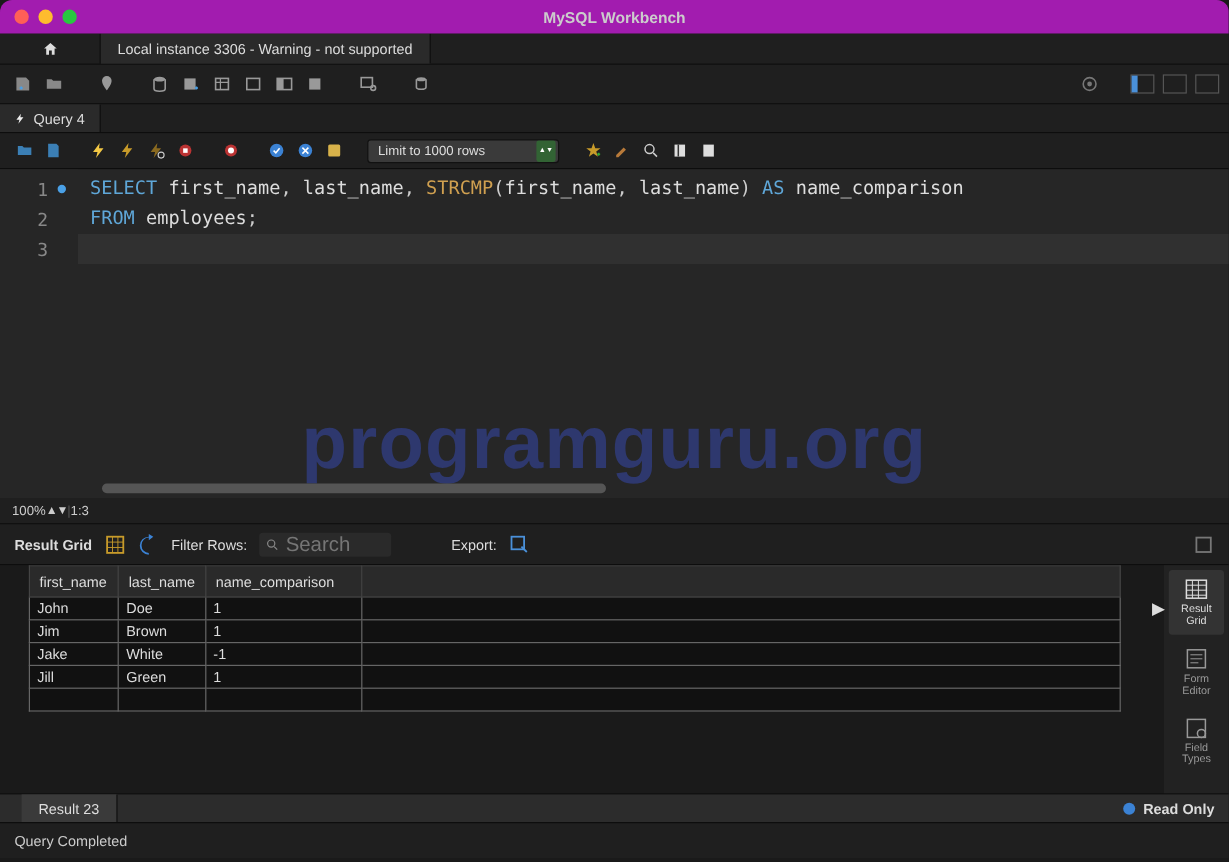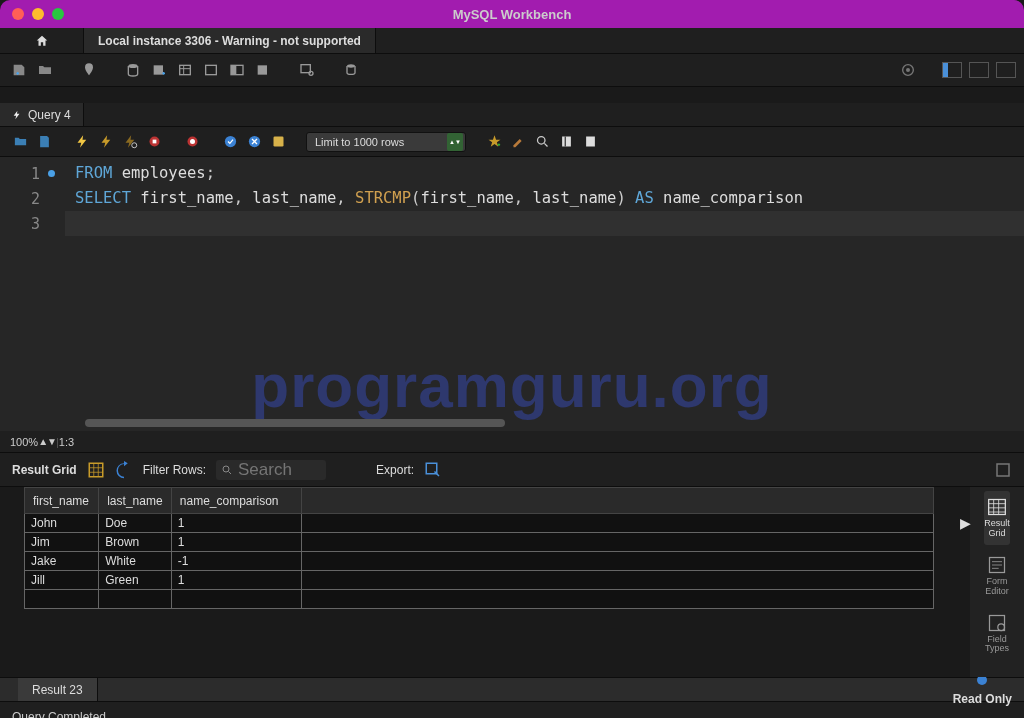--- a/index.html
+++ b/index.html
@@ -13,36 +13,36 @@
   height: 28px; background: #a21caf;
   display: flex; align-items: center; position: relative;
   border-top-left-radius: 10px; border-top-right-radius: 10px;
 }
 .traffic { display: flex; gap: 8px; padding-left: 12px; }
 .traffic span { width: 12px; height: 12px; border-radius: 50%; }
 .tl-close { background: #ff5f57; }
 .tl-min   { background: #febc2e; }
 .tl-max   { background: #28c840; }
 .titlebar .title { position: absolute; left: 50%; transform: translateX(-50%); color: #ccc; font-size: 13px; font-weight: 600; }
-.tabbar { height: 26px; background: #1f1f1f; display: flex; align-items: stretch; border-bottom: 1px solid #0d0d0d; font-weight: bold; }
+.tabbar { height: 26px; background: #1f1f1f; display: flex; align-items: stretch; border-bottom: 1px solid #0d0d0d; }
 .home-tab { width: 84px; display: flex; align-items: center; justify-content: center; border-right: 1px solid #0d0d0d; }
 .home-icon { width: 16px; height: 14px; fill: #ddd; }
 .conn-tab { padding: 0 14px; display: flex; align-items: center; background: #2a2a2a; color: #ddd; font-size: 12px; border-right: 1px solid #0d0d0d; }
 .main-toolbar { height: 33px; background: #1f1f1f; display: flex; align-items: center; padding: 0 8px; gap: 4px; border-bottom: 1px solid #0d0d0d; }
 .tb-icon { width: 22px; height: 22px; display: flex; align-items: center; justify-content: center; color: #aaa; cursor: pointer; border-radius: 3px; }
 .tb-icon svg { width: 16px; height: 16px; fill: currentColor; }
 .tb-sep { width: 14px; }
 .spacer { flex: 1; }
 .panel-btn { width: 20px; height: 16px; border: 1px solid #555; margin-left: 3px; cursor: pointer; }
 .panel-btn.active .pfill { background: #4a90d9; }
 .pfill { display: block; height: 100%; }
 .pfill.l { width: 30%; }
 .pfill.b { width: 100%; height: 40%; margin-top: 60%; }
 .pfill.r { width: 30%; margin-left: 70%; }
-.query-tabbar { height: 24px; background: #1f1f1f; display: flex; align-items: stretch; border-bottom: 1px solid #0d0d0d; margin-top: 16px; }
+.query-tabbar { height: 24px; background: #1f1f1f; display: flex; align-items: stretch; border-bottom: 1px solid #0d0d0d; }
 .query-tab { background: #2a2a2a; display: flex; align-items: center; gap: 6px; padding: 0 12px; color: #ddd; border-right: 1px solid #0d0d0d; font-size: 12px; }
 .bolt { width: 10px; height: 14px; fill: #eee; }
 .editor-toolbar { height: 30px; background: #1f1f1f; display: flex; align-items: center; padding: 0 10px; gap: 4px; border-bottom: 1px solid #0d0d0d; }
 .et-icon { width: 20px; height: 20px; display: flex; align-items: center; justify-content: center; cursor: pointer; color: #aaa; }
 .et-icon svg { width: 15px; height: 15px; }
 .et-sep { width: 10px; }
 .limit-select {
   background: #3a3a3a; color: #ddd; border: 1px solid #111;
   height: 20px; padding: 0 22px 0 8px; font-size: 11px; border-radius: 3px;
   min-width: 160px; position: relative; display: flex; align-items: center;
@@ -67,27 +67,27 @@
 .search-wrap { position: relative; }
 .search-wrap svg { position: absolute; left: 5px; top: 4px; width: 12px; height: 12px; fill: #888; }
 .rt-icon { width: 18px; height: 18px; display: inline-flex; align-items: center; justify-content: center; cursor: pointer; }
 .results-body { display: flex; height: 190px; background: #1a1a1a; }
 .grid-wrap { flex: 1; overflow: hidden; padding: 0 20px 0 24px; }
 table.rgrid { border-collapse: collapse; width: 910px; font-size: 12px; }
 table.rgrid th { background: #2a2a2a; color: #ddd; text-align: left; font-weight: 400; padding: 4px 8px; border: 1px solid #444; height: 26px; }
 table.rgrid td { background: #111; color: #ddd; padding: 2px 6px; border: 1px solid #666; height: 19px; }
 table.rgrid tr.empty td { color: transparent; }
 .side-tabs { width: 54px; background: #222; display: flex; flex-direction: column; align-items: center; padding-top: 4px; gap: 4px; position: relative; }
-.side-tab { width: 26px; display: flex; flex-direction: column; align-items: center; gap: 2px; padding: 6px 0; cursor: pointer; color: #999; font-size: 9px; line-height: 1.1; text-align: center; border-radius: 3px; }
+.side-tab { width: 46px; display: flex; flex-direction: column; align-items: center; gap: 2px; padding: 6px 0; cursor: pointer; color: #999; font-size: 9px; line-height: 1.1; text-align: center; border-radius: 3px; }
 .side-tab.active { background: #333; color: #ddd; }
 .side-tab svg { width: 22px; height: 20px; fill: currentColor; }
 .side-arrow { position: absolute; left: -10px; top: 28px; color: #ddd; font-size: 14px; }
 .result-tabbar { height: 24px; background: #2c2c2c; display: flex; align-items: center; border-top: 1px solid #0d0d0d; }
 .result-tab { background: #3a3a3a; padding: 0 14px; height: 100%; display: flex; align-items: center; font-size: 12px; color: #ddd; margin-left: 18px; border-right: 1px solid #0d0d0d; }
-.readonly { margin-left: auto; margin-right: 12px; color: #ddd; display: flex; align-items: center; gap: 6px; font-weight: 600; flex-direction: column; }
+.readonly { margin-left: auto; margin-right: 12px; color: #ddd; display: flex; align-items: center; gap: 6px; font-weight: 600; }
 .footer { height: 30px; background: #1f1f1f; display: flex; align-items: center; padding: 0 12px; color: #ccc; font-size: 12px; border-top: 1px solid #0d0d0d; }
 svg { display: block; }
 </style>
 </head>
 <body>
 
 <div class="titlebar">
   <div class="traffic">
     <span class="tl-close"></span>
     <span class="tl-min"></span>
@@ -306,22 +306,22 @@
     <div class="gline">
         <span>2</span>
         <span style="width:7px"></span>
       </div>
     <div class="gline">
         <span>3</span>
         <span style="width:7px"></span>
       </div>
   </div>
   <div class="code">
+    <span class="cline"><span class="kw">SELECT</span> <span>first_name</span><span class="op">,</span> <span>last_name</span><span class="op">,</span> <span class="fn">STRCMP</span><span class="op">(</span><span>first_name</span><span class="op">,</span> <span>last_name</span><span class="op">)</span> <span class="kw">AS</span> <span>name_comparison</span></span>
     <span class="cline"><span class="kw">FROM</span> <span>employees</span><span class="op">;</span></span>
-    <span class="cline"><span class="kw">SELECT</span> <span>first_name</span><span class="op">,</span> <span>last_name</span><span class="op">,</span> <span class="fn">STRCMP</span><span class="op">(</span><span>first_name</span><span class="op">,</span> <span>last_name</span><span class="op">)</span> <span class="kw">AS</span> <span>name_comparison</span></span>
     <span class="cline active">&nbsp;</span>
   </div>
   <div class="watermark">programguru.org</div>
   <div class="hscroll"></div>
 </div>
 
 <div class="editor-status">
   <span>100%</span>
   <span class="arrows">▲▼</span>
   <span style="color:#555">|</span>

